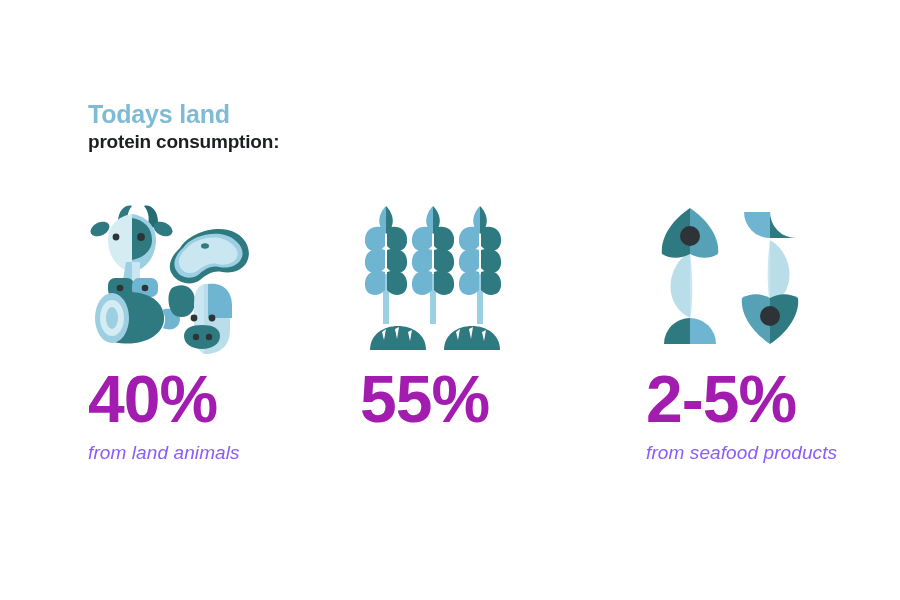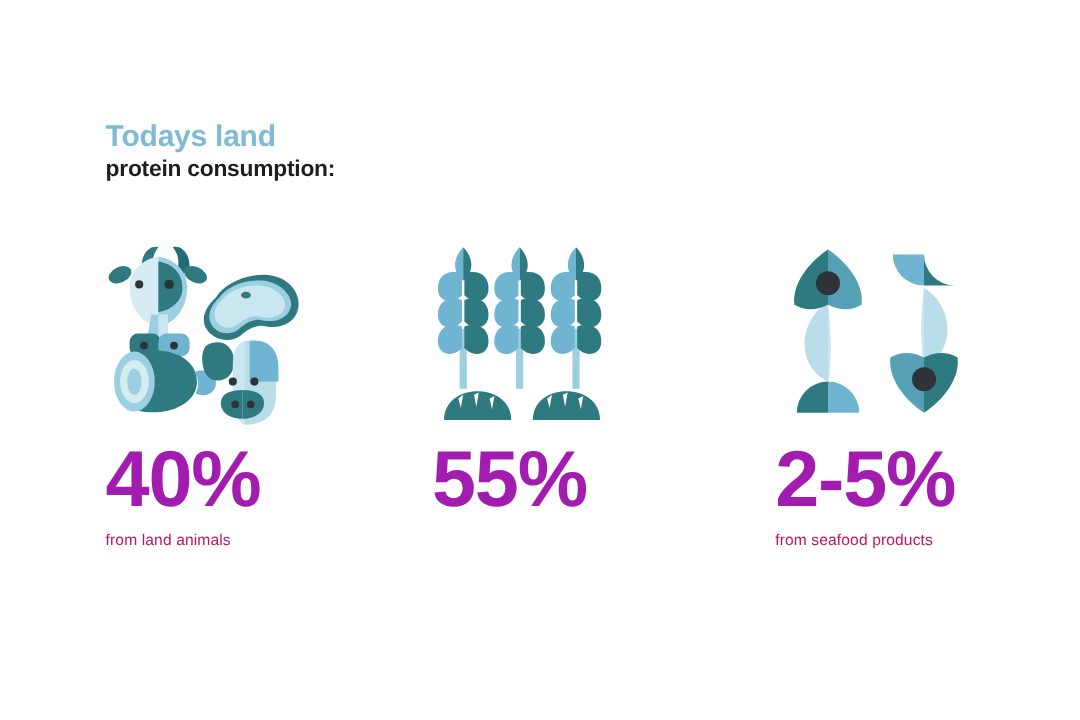--- a/index.html
+++ b/index.html
@@ -30,21 +30,21 @@
   .col-2{left:646px;}
 
   .art{position:relative;height:160px;width:220px;}
 
   .stat{
     font-size:66px;line-height:1;font-weight:bold;
     color:#a21caf;letter-spacing:-1px;
     margin-top:6px;
   }
   .caption{
-    font-size:13px;color:#be185d;margin-top:10px;letter-spacing:0.1px;
+    font-size:19px;color:#8b5cf6;margin-top:10px;letter-spacing:0.1px;font-style:italic;
   }
 
   svg{display:block;overflow:visible;}
 </style>
 </head>
 <body>
 
 <div class="page">
 
   <div class="heading">

